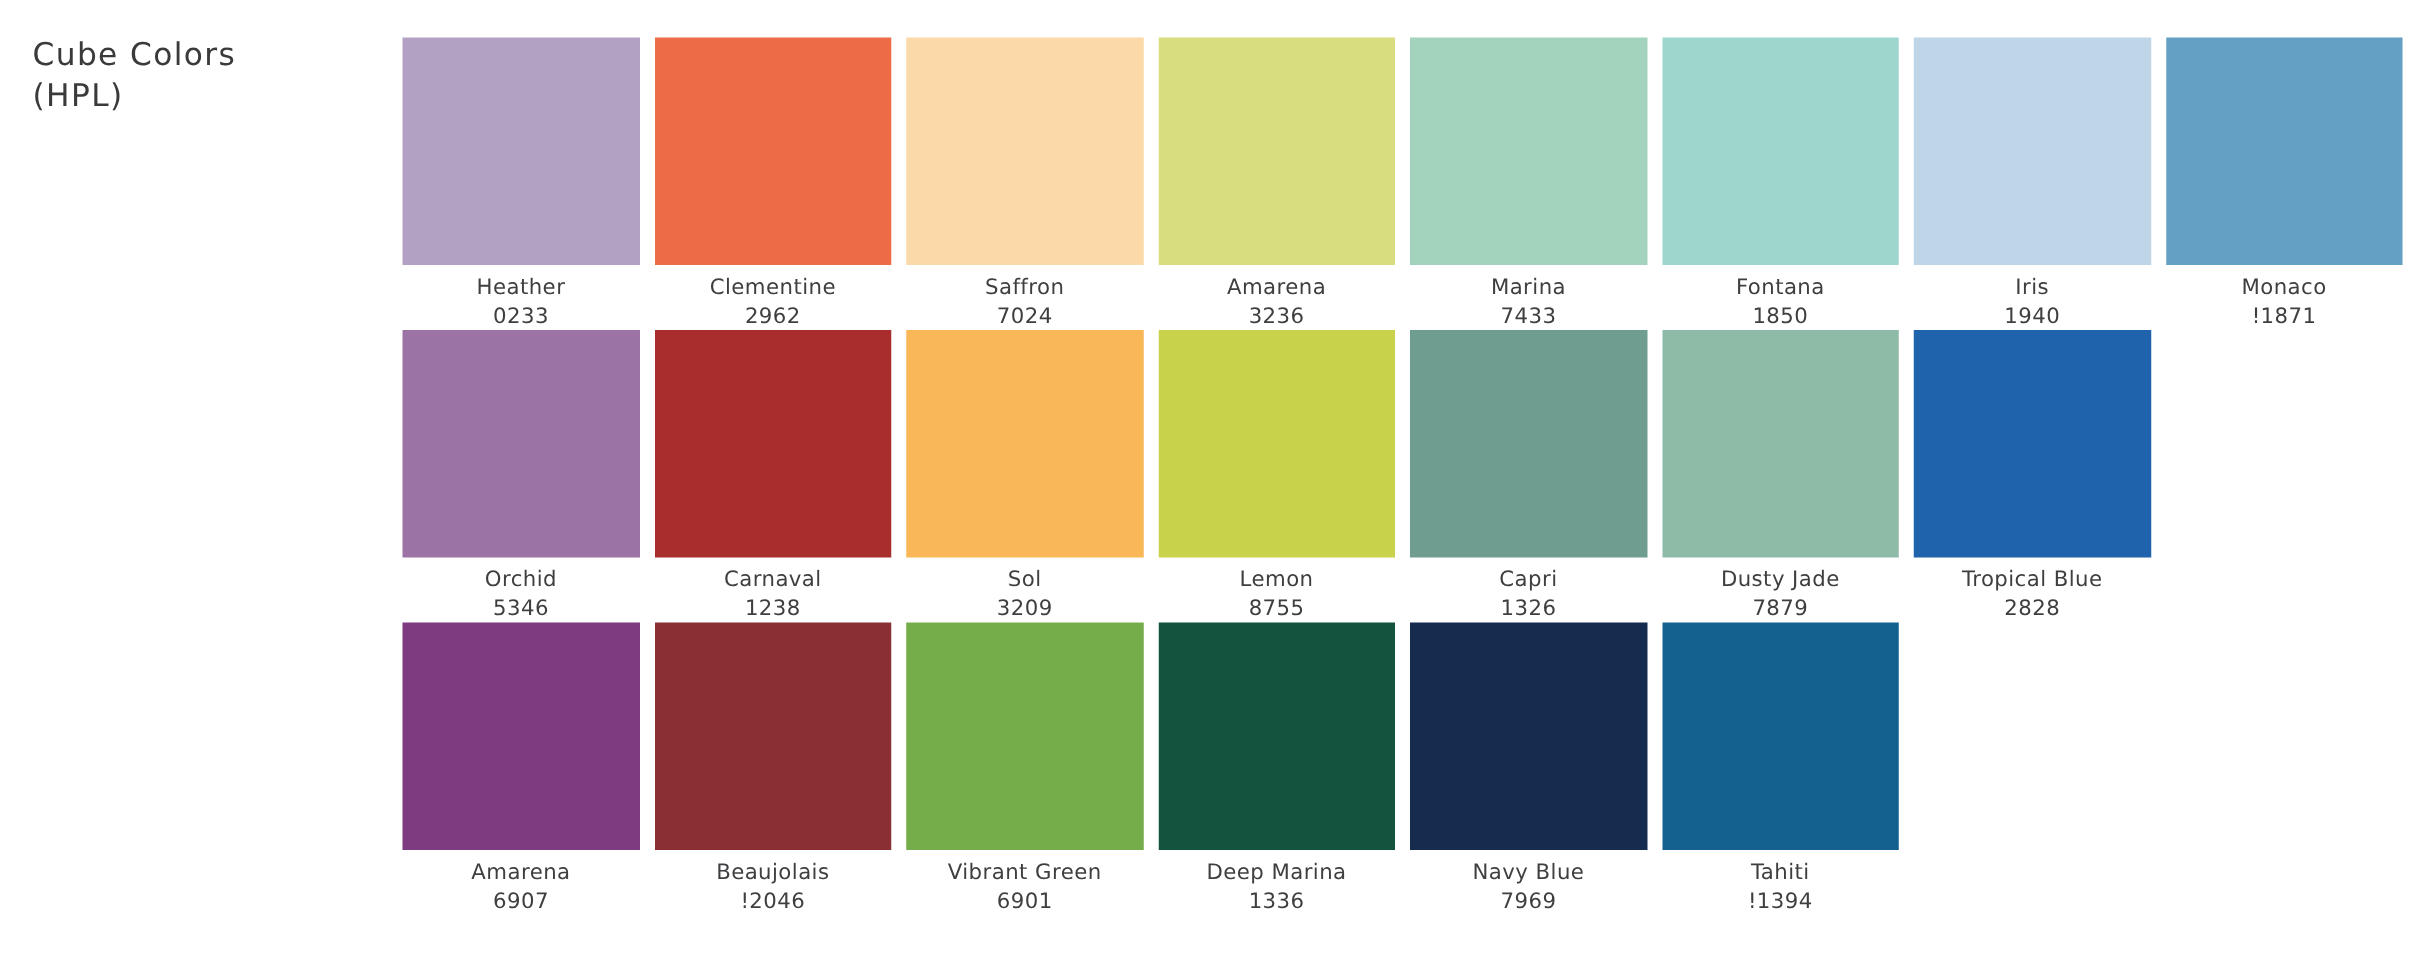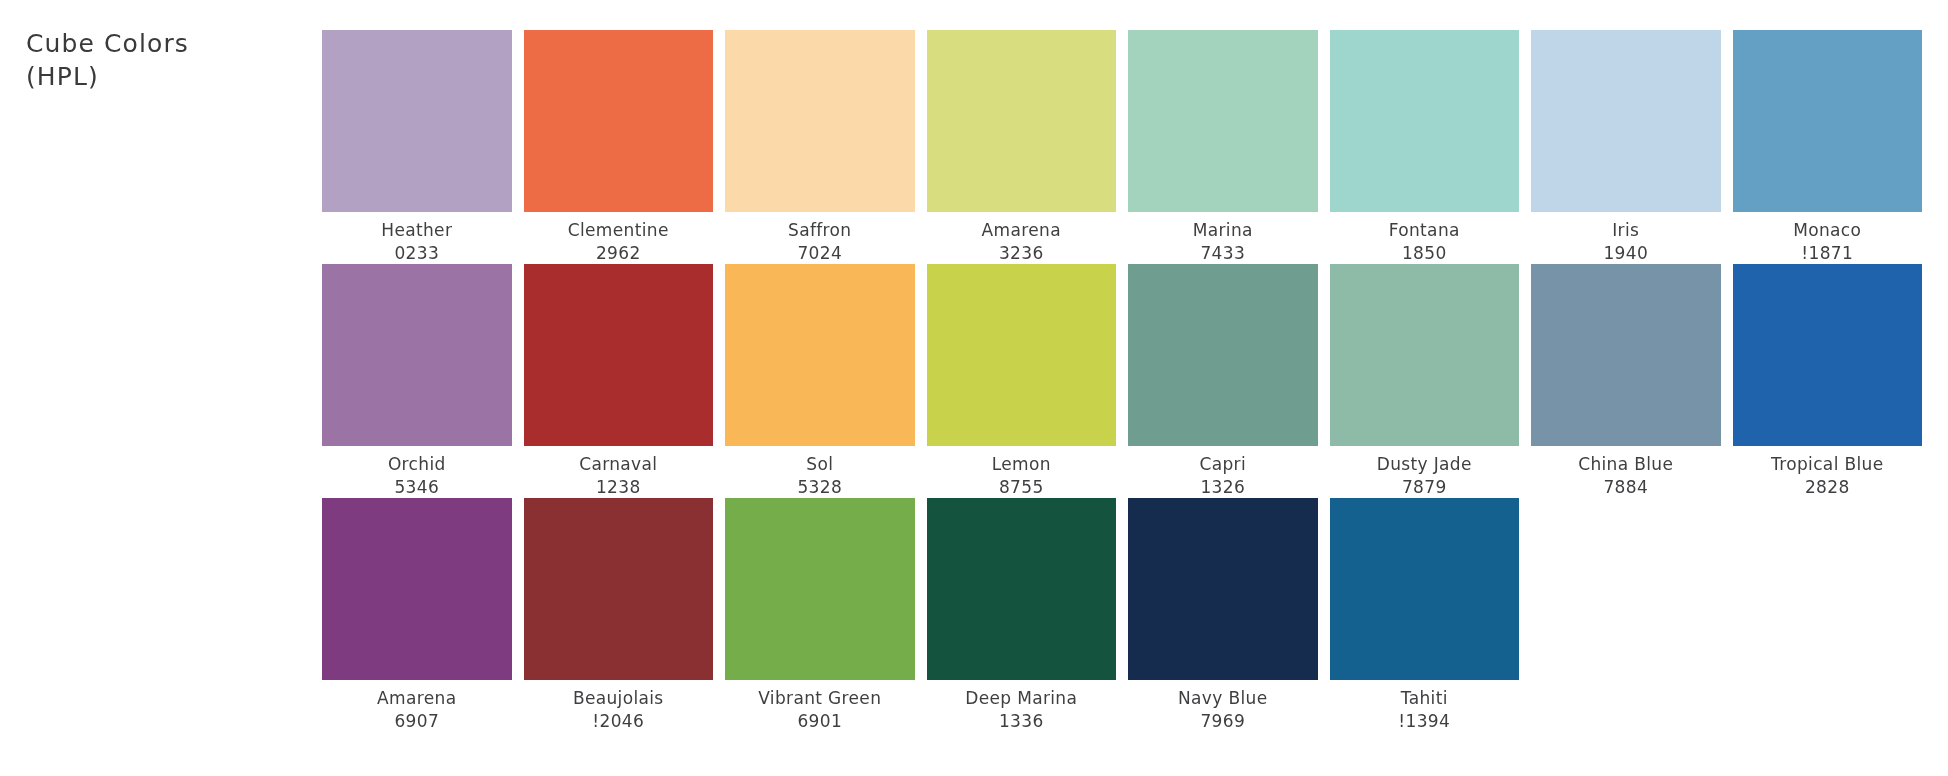--- a/index.html
+++ b/index.html
@@ -153,21 +153,21 @@
           <div class="swatch-chip" style="background-color: rgb(169, 45, 44);"></div>
           <div class="swatch-label">
             <span class="swatch-name">Carnaval</span>
             <span class="swatch-code">1238</span>
           </div>
         </div>
         <div class="swatch-cell">
           <div class="swatch-chip" style="background-color: rgb(249, 183, 87);"></div>
           <div class="swatch-label">
             <span class="swatch-name">Sol</span>
-            <span class="swatch-code">5328</span>
+            <span class="swatch-code">3209</span>
           </div>
         </div>
         <div class="swatch-cell">
           <div class="swatch-chip" style="background-color: rgb(201, 210, 75);"></div>
           <div class="swatch-label">
             <span class="swatch-name">Lemon</span>
             <span class="swatch-code">8755</span>
           </div>
         </div>
         <div class="swatch-cell">
@@ -178,27 +178,20 @@
           </div>
         </div>
         <div class="swatch-cell">
           <div class="swatch-chip" style="background-color: rgb(141, 187, 168);"></div>
           <div class="swatch-label">
             <span class="swatch-name">Dusty Jade</span>
             <span class="swatch-code">7879</span>
           </div>
         </div>
         <div class="swatch-cell">
-          <div class="swatch-chip" style="background-color: rgb(118, 147, 168);"></div>
-          <div class="swatch-label">
-            <span class="swatch-name">China Blue</span>
-            <span class="swatch-code">7884</span>
-          </div>
-        </div>
-        <div class="swatch-cell">
           <div class="swatch-chip" style="background-color: rgb(31, 99, 173);"></div>
           <div class="swatch-label">
             <span class="swatch-name">Tropical Blue</span>
             <span class="swatch-code">2828</span>
           </div>
         </div>
       </div>
       <div class="swatch-row">
         <div class="swatch-cell">
           <div class="swatch-chip" style="background-color: rgb(127, 59, 128);"></div>

